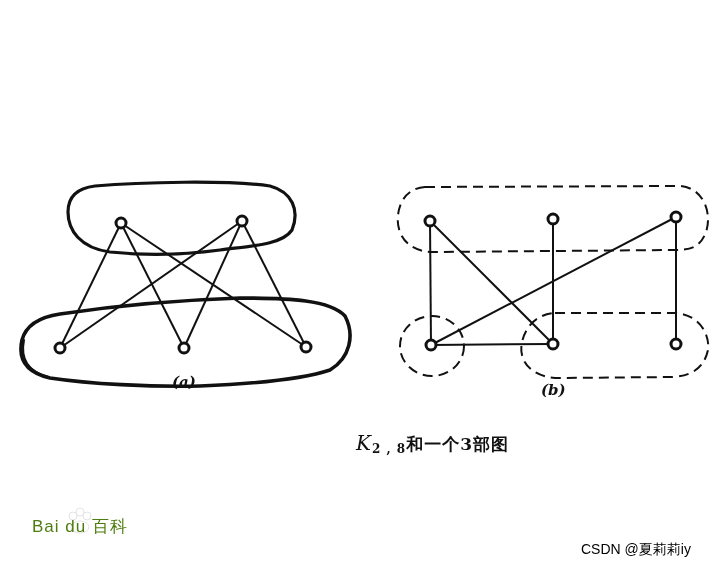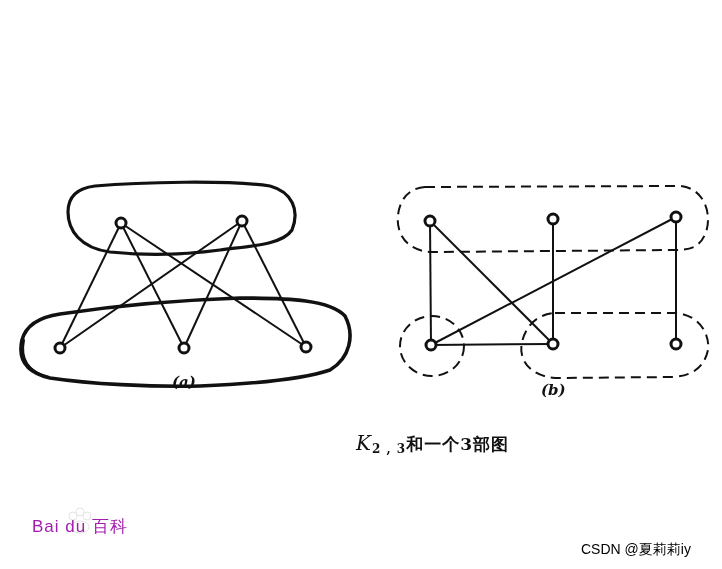--- a/index.html
+++ b/index.html
@@ -4,21 +4,21 @@
 <style>
   html, body { margin: 0; padding: 0; background: #ffffff; }
   body { width: 722px; height: 569px; position: relative; overflow: hidden; font-family: "DejaVu Serif", serif; }
   #canvas { position: absolute; left: 0; top: 0; width: 722px; height: 569px; }
   .label-a, .label-b { position: absolute; font-family: "DejaVu Serif", serif; font-style: italic; font-weight: bold; font-size: 15px; color: #111; }
   .label-a { left: 172px; top: 373px; }
   .label-b { left: 541px; top: 381px; }
   .caption { position: absolute; left: 356px; top: 431px; font-family: "DejaVu Serif", serif; font-weight: bold; font-size: 17px; color: #111; letter-spacing: 1px; }
   .caption .k { font-style: italic; font-weight: normal; font-size: 20px; }
   .caption .sub { font-size: 12px; vertical-align: -3px; }
-  .watermark-baidu { position: absolute; left: 32px; top: 515px; font-family: "Liberation Sans", sans-serif; font-size: 17px; color: #a21caf; letter-spacing: 1px; }
+  .watermark-baidu { position: absolute; left: 32px; top: 515px; font-family: "Liberation Sans", sans-serif; font-size: 17px; color: #4d7c0f; letter-spacing: 1px; }
   .watermark-csdn { position: absolute; left: 581px; top: 541px; font-family: "Liberation Sans", sans-serif; font-size: 14px; color: #000000; }
 </style>
 </head>
 <body>
 
 <svg id="canvas" width="722" height="569" viewBox="0 0 722 569" xmlns="http://www.w3.org/2000/svg">
 
   <g fill="none" stroke="#111" stroke-linecap="round" stroke-linejoin="round">
     <path stroke-width="3.2" d="M 95 186 C 140 182, 230 180, 270 186 C 292 192, 300 210, 292 230 C 282 245, 250 246, 220 250 C 190 254, 150 256, 110 252 C 80 248, 68 230, 68 212 C 68 196, 78 188, 95 186 Z"></path>
     <path stroke-width="3.6" d="M 60 314 C 120 305, 180 300, 240 298 C 290 298, 330 300, 345 316 C 355 335, 350 358, 330 370 C 300 380, 250 384, 200 386 C 150 387, 90 384, 50 378 C 25 372, 18 358, 22 340 C 26 325, 40 317, 60 314 Z"></path>
@@ -71,17 +71,17 @@
     <circle cx="80" cy="512" r="4"></circle>
     <circle cx="87" cy="516" r="4"></circle>
     <ellipse cx="80" cy="527" rx="9" ry="6"></ellipse>
   </g>
 </svg>
 
 <div class="label-a">(a)</div>
 <div class="label-b">(b)</div>
 
 <div class="caption">
-  <span class="k">K</span><span class="sub">2 , 3</span><span>和一个3部图</span>
+  <span class="k">K</span><span class="sub">2 , 8</span><span>和一个3部图</span>
 </div>
 
 <div class="watermark-baidu">Bai du 百科</div>
 <div class="watermark-csdn">CSDN @夏莉莉iy</div>
 
 </body></html>

